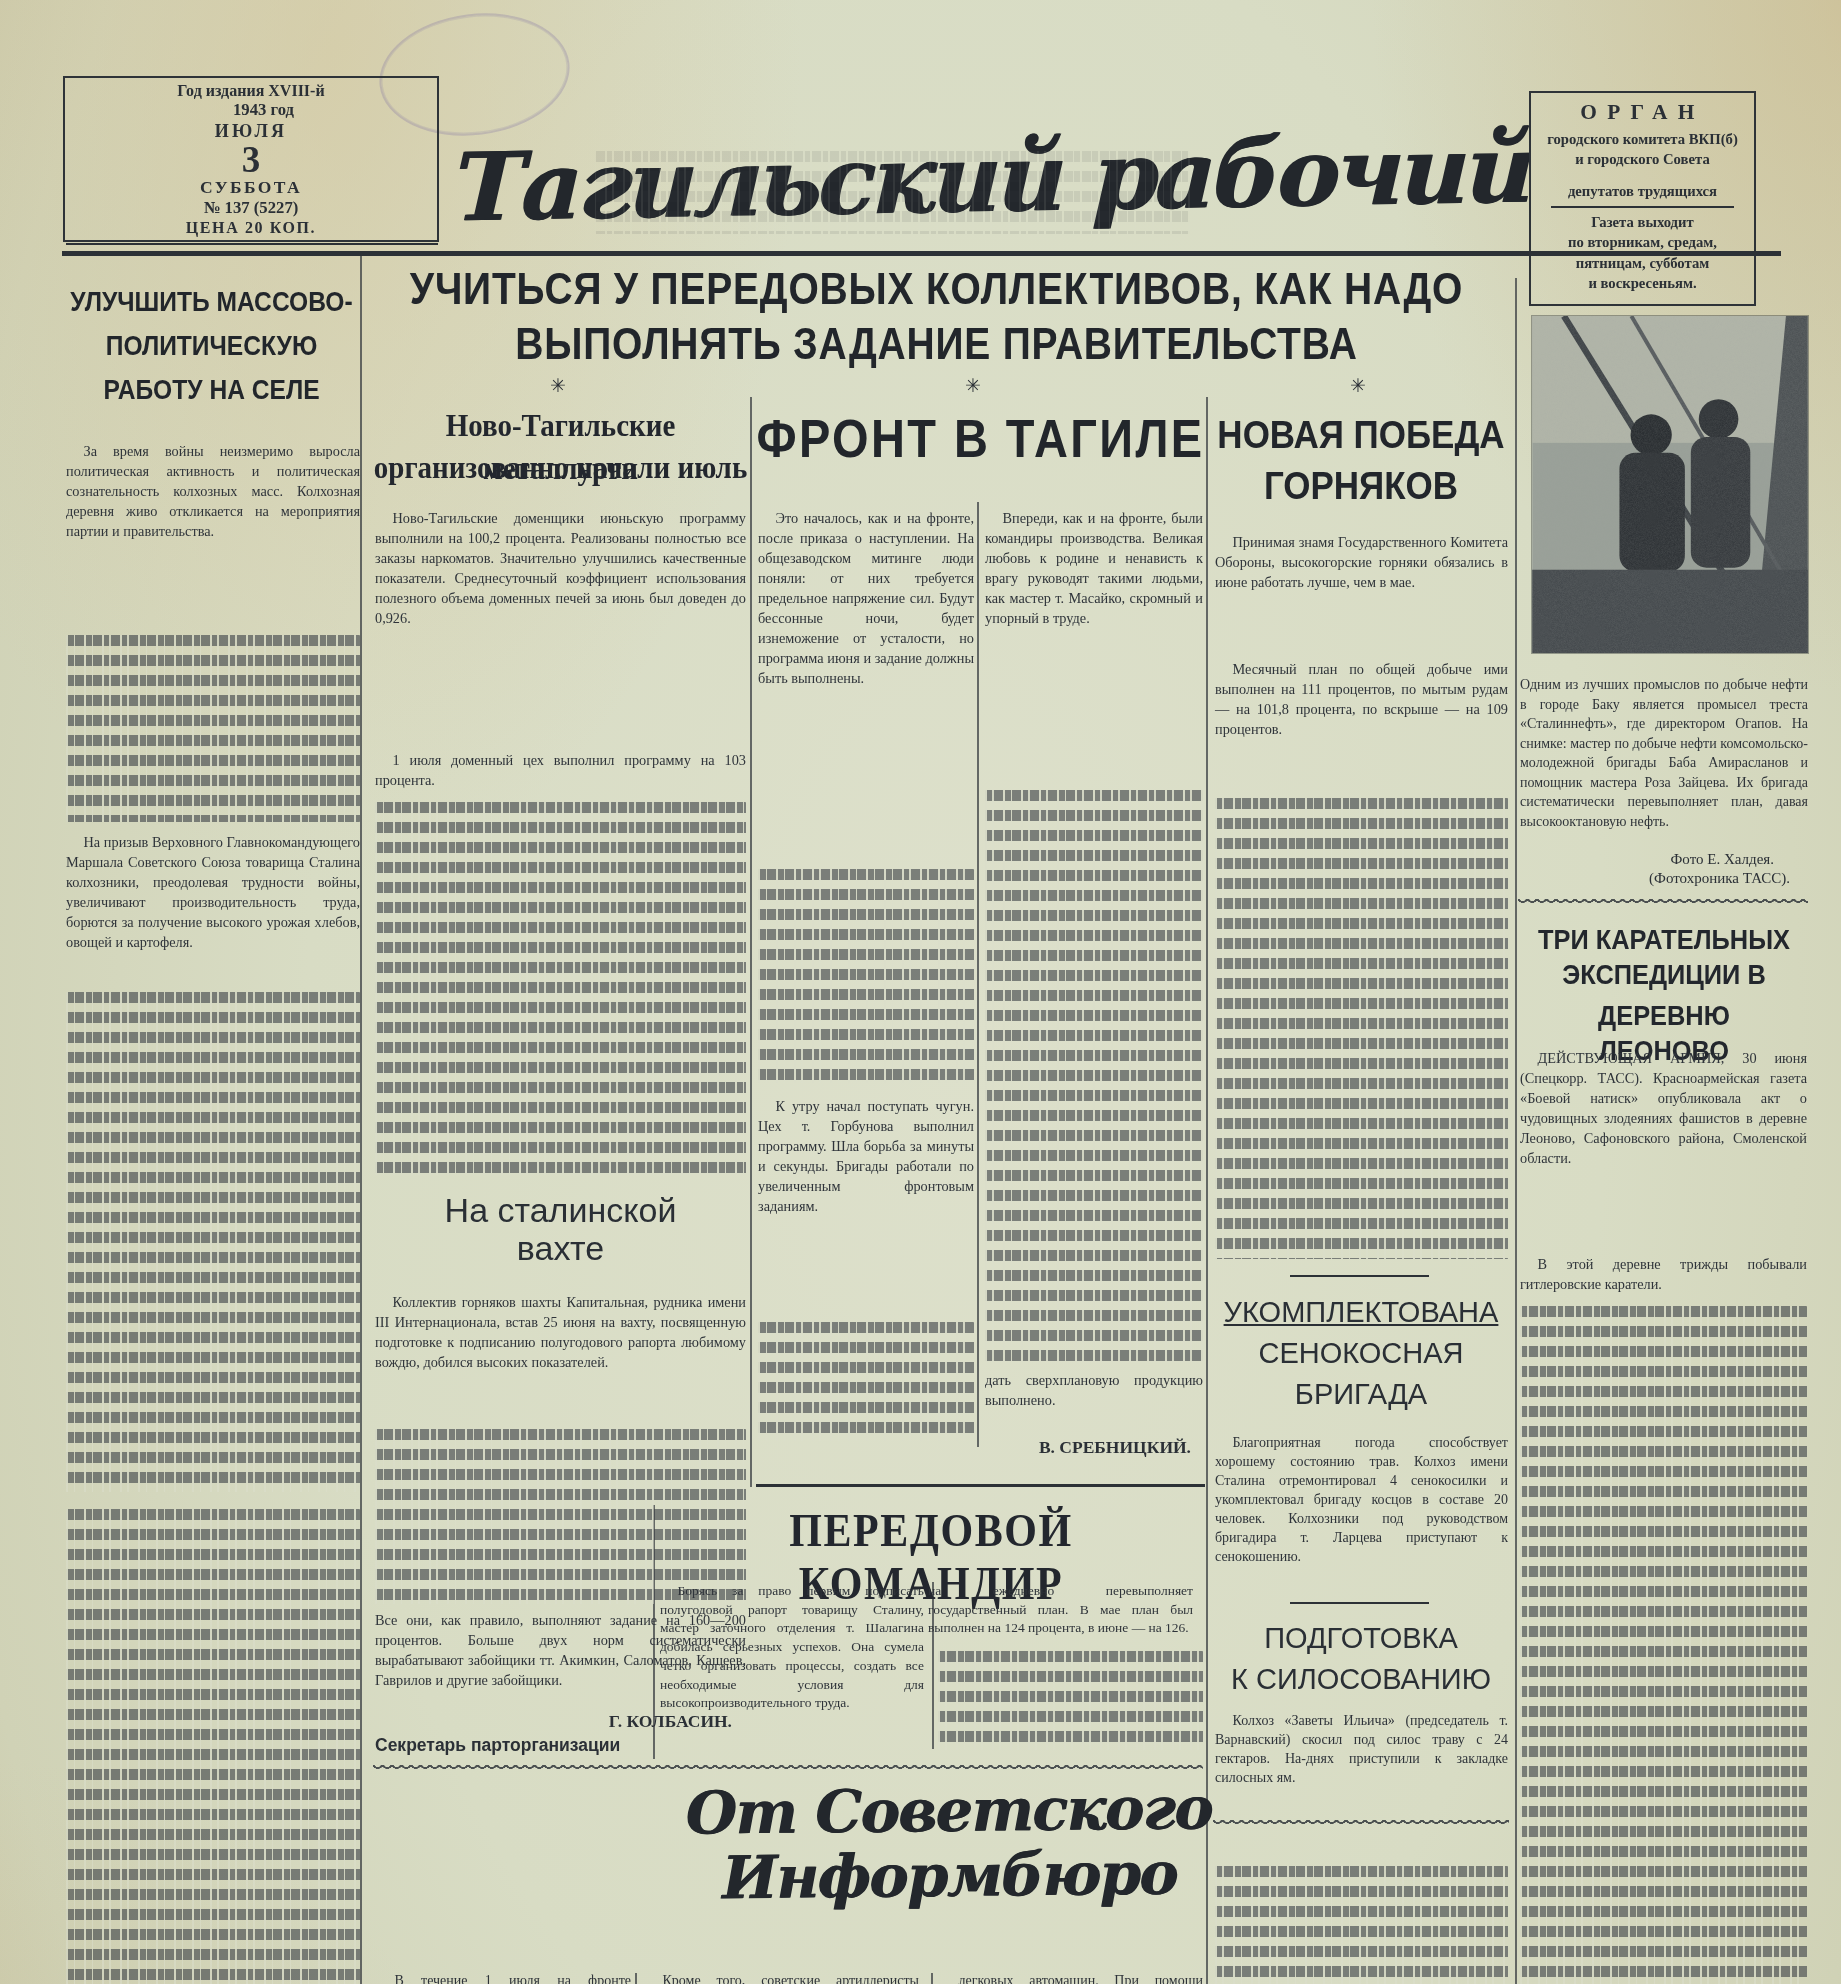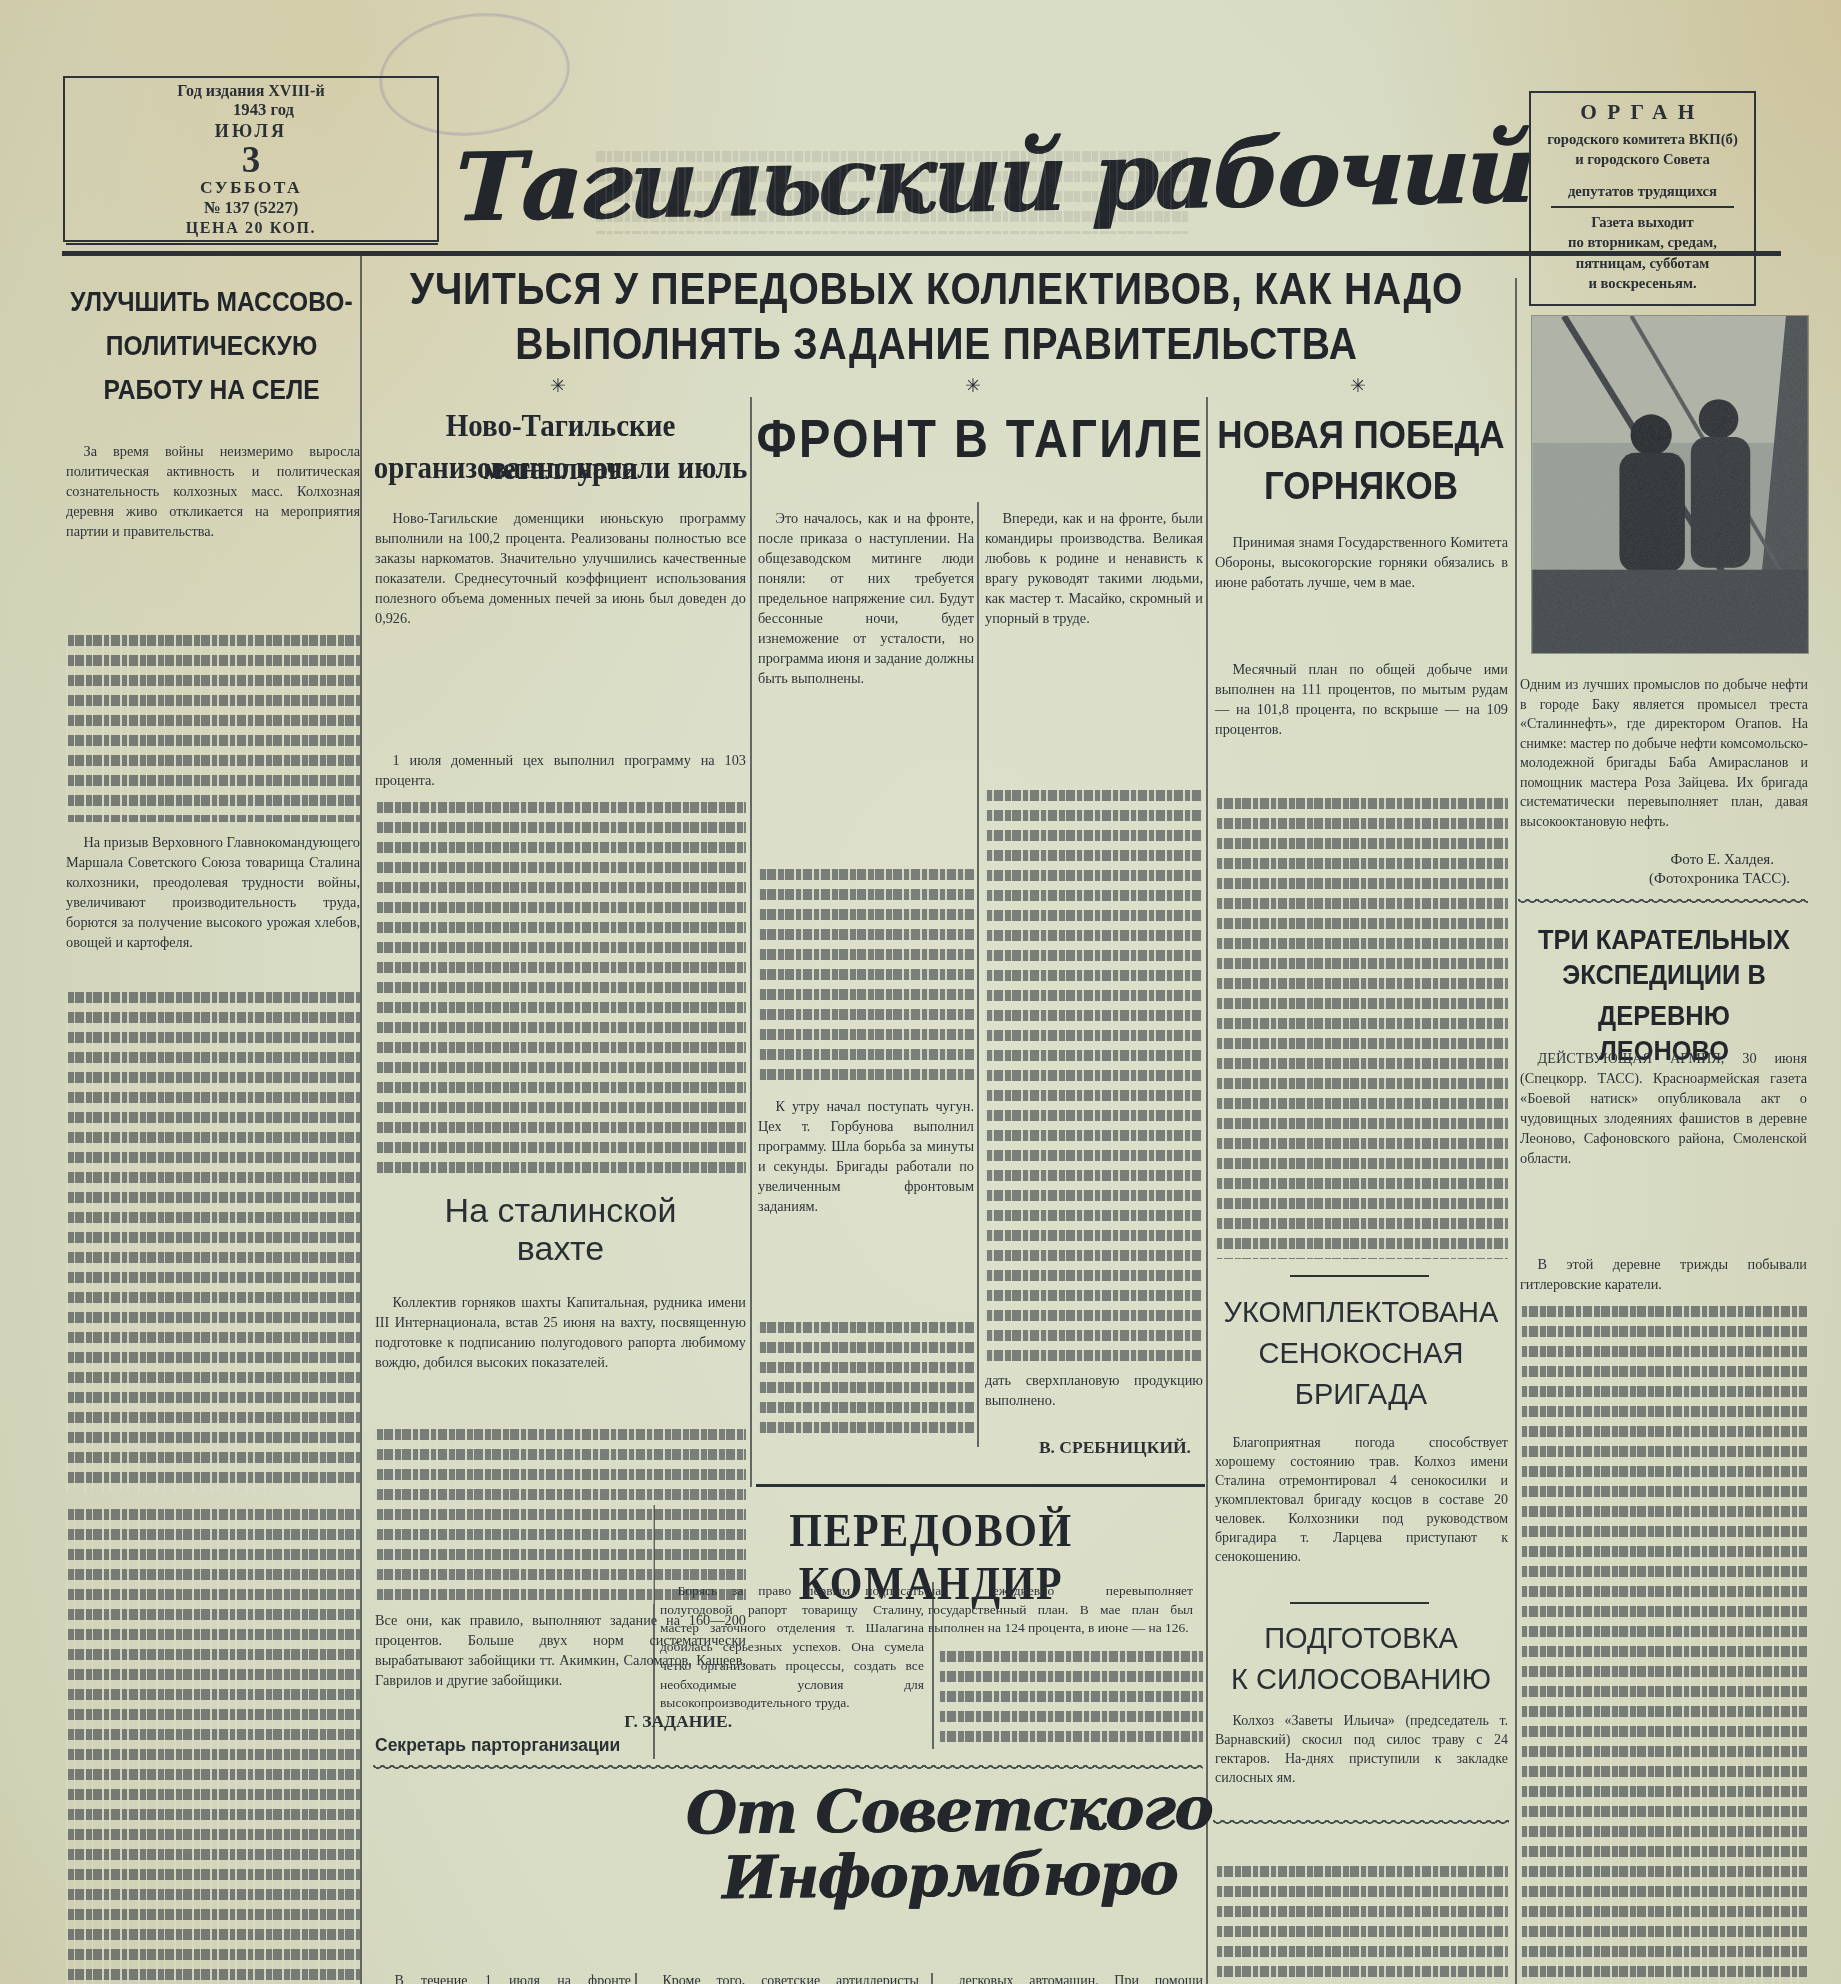--- a/index.html
+++ b/index.html
@@ -102,21 +102,21 @@
   <div class="abs bd" style="left:375px;top:750px;width:371px;">1 июля доменный цех выполнил программу на 103 процента.</div>
   <div class="abs fl" style="left:375px;top:802px;width:371px;height:373px;"></div>
 
   <div class="abs" style="left:375px;top:1191px;width:371px;text-align:center;color:#2a2f35;">
     <div style="font:34px/38px 'Liberation Sans',sans-serif;">На сталинской</div>
     <div style="font:34px/38px 'Liberation Sans',sans-serif;">вахте</div>
   </div>
   <div class="abs bd" style="left:375px;top:1292px;width:371px;">Коллектив горняков шахты Капитальная, рудника имени III Интернационала, встав 25 июня на вахту, посвященную подготовке к подписанию полугодового рапорта любимому вождю, добился высоких показателей.</div>
   <div class="abs fl" style="left:375px;top:1429px;width:371px;height:175px;"></div>
   <div class="abs bdn" style="left:375px;top:1610px;width:371px;">Все они, как правило, выполняют задание на 160—200 процентов. Больше двух норм систематически вырабатывают забойщики тт. Акимкин, Саломатов, Кащеев, Гаврилов и другие забойщики.</div>
-  <div class="abs sig" style="left:375px;top:1713px;width:357px;">Г. ЗАДАНИЕ.</div>
+  <div class="abs sig" style="left:375px;top:1713px;width:357px;">Г. КОЛБАСИН.</div>
   <div class="abs" style="left:375px;top:1737px;width:371px;font:700 17.5px/1 'Liberation Sans',sans-serif;color:#2b3036;">Секретарь парторганизации</div>
 
   <div class="abs ttl-sans" style="left:756px;top:411px;width:449px;font-size:47px;letter-spacing:2.4px;transform:scaleY(1.15);filter:blur(0.2px);">ФРОНТ В ТАГИЛЕ</div>
   <div class="abs bd" style="left:758px;top:508px;width:216px;">Это началось, как и на фронте, после приказа о наступлении. На общезаводском митинге люди поняли: от них требуется предельное напряжение сил. Будут бессонные ночи, будет изнеможение от усталости, но программа июня и задание должны быть выполнены.</div>
   <div class="abs fl" style="left:758px;top:869px;width:216px;height:214px;"></div>
   <div class="abs bd" style="left:758px;top:1096px;width:216px;">К утру начал поступать чугун. Цех т. Горбунова выполнил программу. Шла борьба за минуты и секунды. Бригады работали по увеличенным фронтовым заданиям.</div>
   <div class="abs fl" style="left:758px;top:1322px;width:216px;height:119px;"></div>
 
   <div class="abs bd" style="left:985px;top:508px;width:218px;">Впереди, как и на фронте, были командиры производства. Великая любовь к родине и ненависть к врагу руководят такими людьми, как мастер т. Масайко, скромный и упорный в труде.</div>
   <div class="abs fl" style="left:985px;top:790px;width:218px;height:572px;"></div>
@@ -131,21 +131,21 @@
   <div class="abs fl" style="left:938px;top:1651px;width:265px;height:99px;"></div>
 
   <div class="abs ttl-sans" style="left:1214px;top:409px;width:294px;font-size:35px;line-height:51px;transform:scaleY(1.1);">НОВАЯ ПОБЕДА</div>
   <div class="abs ttl-sans" style="left:1214px;top:460px;width:294px;font-size:35px;line-height:51px;transform:scaleY(1.1);">ГОРНЯКОВ</div>
   <div class="abs bd" style="left:1215px;top:532px;width:293px;">Принимая знамя Государственного Комитета Обороны, высокогорские горняки обязались в июне работать лучше, чем в мае.</div>
   <div class="abs bd" style="left:1215px;top:659px;width:293px;">Месячный план по общей добыче ими выполнен на 111 процентов, по мытым рудам — на 101,8 процента, по вскрыше — на 109 процентов.</div>
   <div class="abs fl" style="left:1215px;top:798px;width:293px;height:461px;"></div>
   <div class="abs hr" style="left:1290px;top:1275px;width:139px;height:2.4px;"></div>
 
   <div class="abs" style="left:1214px;top:1292px;width:294px;text-align:center;color:#2a2f35;">
-    <div style="font:29px/41px 'Liberation Sans',sans-serif;">УКОМПЛЕКТОВАНА</div>
+    <div style="font:29px/41px 'Liberation Sans',sans-serif;text-decoration:underline;">УКОМПЛЕКТОВАНА</div>
     <div style="font:29px/41px 'Liberation Sans',sans-serif;">СЕНОКОСНАЯ</div>
     <div style="font:29px/41px 'Liberation Sans',sans-serif;">БРИГАДА</div>
   </div>
   <div class="abs bd" style="left:1215px;top:1433px;width:293px;font-size:14px;line-height:19px;">Благоприятная погода способствует хорошему состоянию трав. Колхоз имени Сталина отремонтировал 4 сенокосилки и укомплектовал бригаду косцов в составе 20 человек. Колхозники под руководством бригадира т. Ларцева приступают к сенокошению.</div>
   <div class="abs hr" style="left:1290px;top:1602px;width:139px;height:2.4px;"></div>
 
   <div class="abs" style="left:1214px;top:1618px;width:294px;text-align:center;color:#2a2f35;">
     <div style="font:29px/41px 'Liberation Sans',sans-serif;">ПОДГОТОВКА</div>
     <div style="font:29px/41px 'Liberation Sans',sans-serif;">К СИЛОСОВАНИЮ</div>
   </div>

